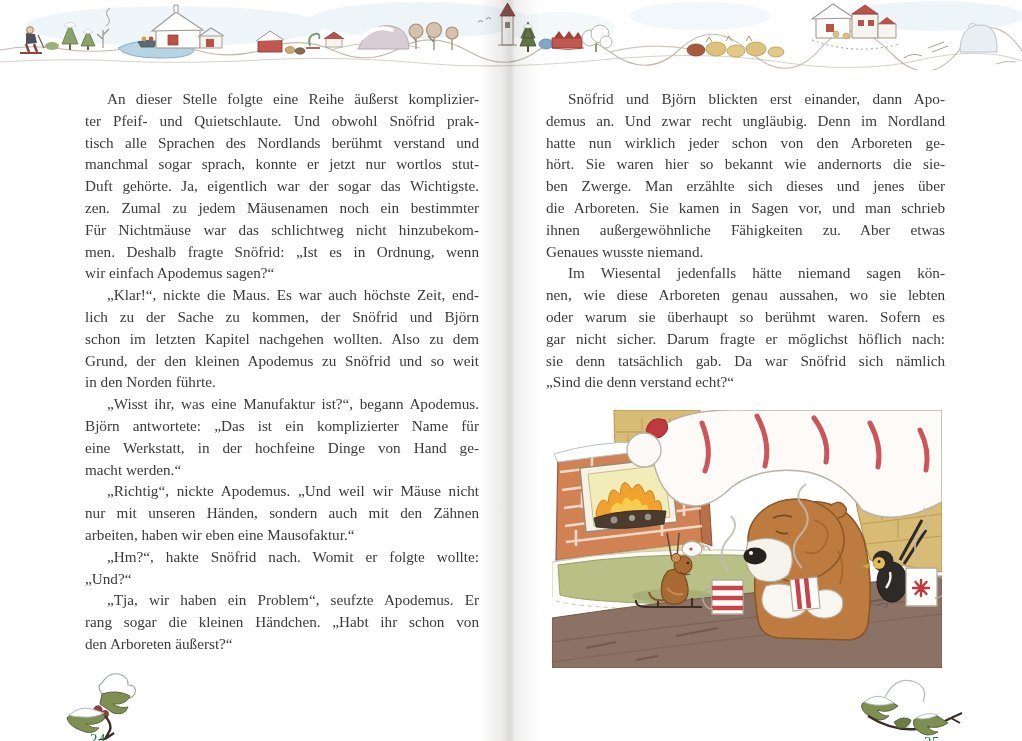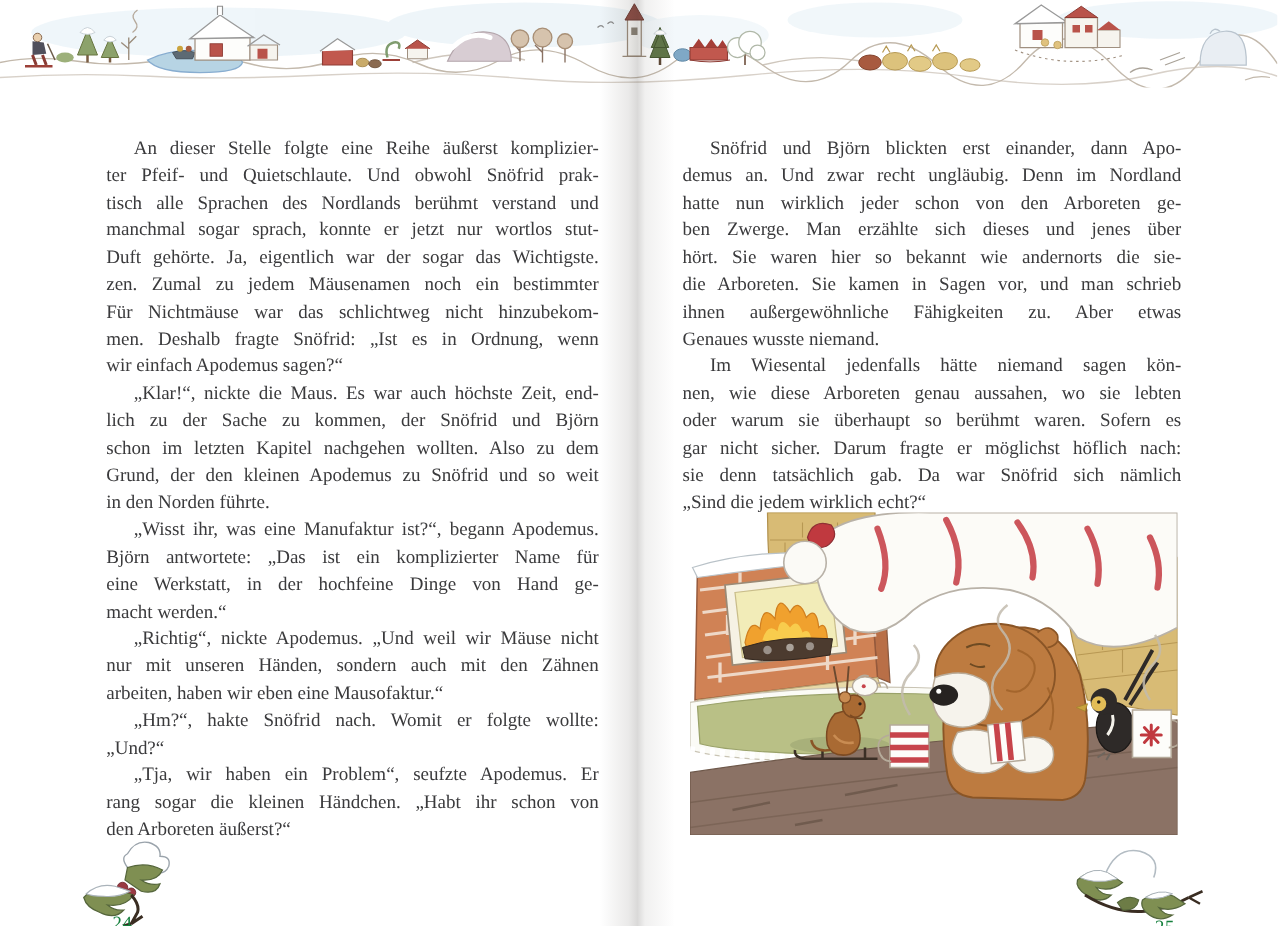--- a/index.html
+++ b/index.html
@@ -1,21 +1,21 @@
 <!DOCTYPE html>
 <html lang="de"><head>
 <meta charset="utf-8">
 <style>
   html,body{margin:0;padding:0;background:#ffffff;}
   .spread{position:relative;width:1022px;height:741px;background:#ffffff;overflow:hidden;
           font-family:"Liberation Serif","DejaVu Serif",serif;}
   .banner{position:absolute;top:0;left:0;}
   .gutter{position:absolute;top:0;left:480px;width:60px;height:741px;pointer-events:none;
           background:linear-gradient(90deg,rgba(90,85,80,0) 0%,rgba(95,90,85,.13) 38%,rgba(70,66,62,.20) 50%,rgba(95,90,85,.09) 60%,rgba(90,85,80,0) 100%);}
-  .page-text{position:absolute;color:#3a3a3c;font-size:15.2px;margin-top:20px;}
+  .page-text{position:absolute;color:#3a3a3c;font-size:15.2px;}
   .page-text .line{height:21.8px;line-height:21.8px;overflow:hidden;text-align:justify;text-align-last:justify;}
   .page-text .line.first{text-indent:22px;}
   .page-text .line.last{text-align-last:left;}
   #left-text{left:85px;top:88px;width:394px;}
   #right-text{left:546px;top:88px;width:399px;}
   .scene{position:absolute;left:552px;top:410px;}
   .footer{position:absolute;}
   .footer-left{left:62px;top:670px;width:95px;height:70px;}
   .footer-right{left:856px;top:674px;width:112px;height:64px;}
   .pagenum{position:absolute;font-size:15px;color:#15803d;letter-spacing:.5px;margin-top:48px;}
@@ -185,31 +185,31 @@
       <div class="line last">„Und?“</div>
       <div class="line first">„Tja, wir haben ein Problem“, seufzte Apodemus. Er</div>
       <div class="line">rang sogar die kleinen Händchen. „Habt ihr schon von</div>
       <div class="line last">den Arboreten äußerst?“</div>
     </div>
 
   <div id="right-text" class="page-text">
       <div class="line first">Snöfrid und Björn blickten erst einander, dann Apo-</div>
       <div class="line">demus an. Und zwar recht ungläubig. Denn im Nordland</div>
       <div class="line">hatte nun wirklich jeder schon von den Arboreten ge-</div>
+      <div class="line">hört. Sie waren hier so bekannt wie andernorts die sie-</div>
       <div class="line">ben Zwerge. Man erzählte sich dieses und jenes über</div>
-      <div class="line">hört. Sie waren hier so bekannt wie andernorts die sie-</div>
       <div class="line">die Arboreten. Sie kamen in Sagen vor, und man schrieb</div>
       <div class="line">ihnen außergewöhnliche Fähigkeiten zu. Aber etwas</div>
       <div class="line last">Genaues wusste niemand.</div>
       <div class="line first">Im Wiesental jedenfalls hätte niemand sagen kön-</div>
       <div class="line">nen, wie diese Arboreten genau aussahen, wo sie lebten</div>
       <div class="line">oder warum sie überhaupt so berühmt waren. Sofern es</div>
       <div class="line">gar nicht sicher. Darum fragte er möglichst höflich nach:</div>
       <div class="line">sie denn tatsächlich gab. Da war Snöfrid sich nämlich</div>
-      <div class="line last">„Sind die jedem wirklich echt?“</div>
+      <div class="line last">„Sind die denn verstand echt?“</div>
     </div>
 
   <svg class="scene" width="390" height="258" viewBox="0 0 390 258">
 
     <g>
       <path d="M62 0 h86 v92 q-44 14 -80 2 q-6 -50 -6 -94 z" fill="#d8bb75" stroke="#b2924e" stroke-width="1"></path>
       <path d="M298 56 L390 36 V162 L318 150 Q304 102 298 56 Z" fill="#d8bb75" stroke="#b2924e" stroke-width="1"></path>
       <g stroke="#b2924e" stroke-width=".9" fill="none" opacity=".85">
         <path d="M64 22 h82 M64 40 h82 M64 58 h82 M66 76 h78"></path>
         <path d="M90 8 v12 M118 8 v12 M76 24 v14 M104 24 v14 M132 24 v14 M90 42 v14 M118 42 v14"></path>

